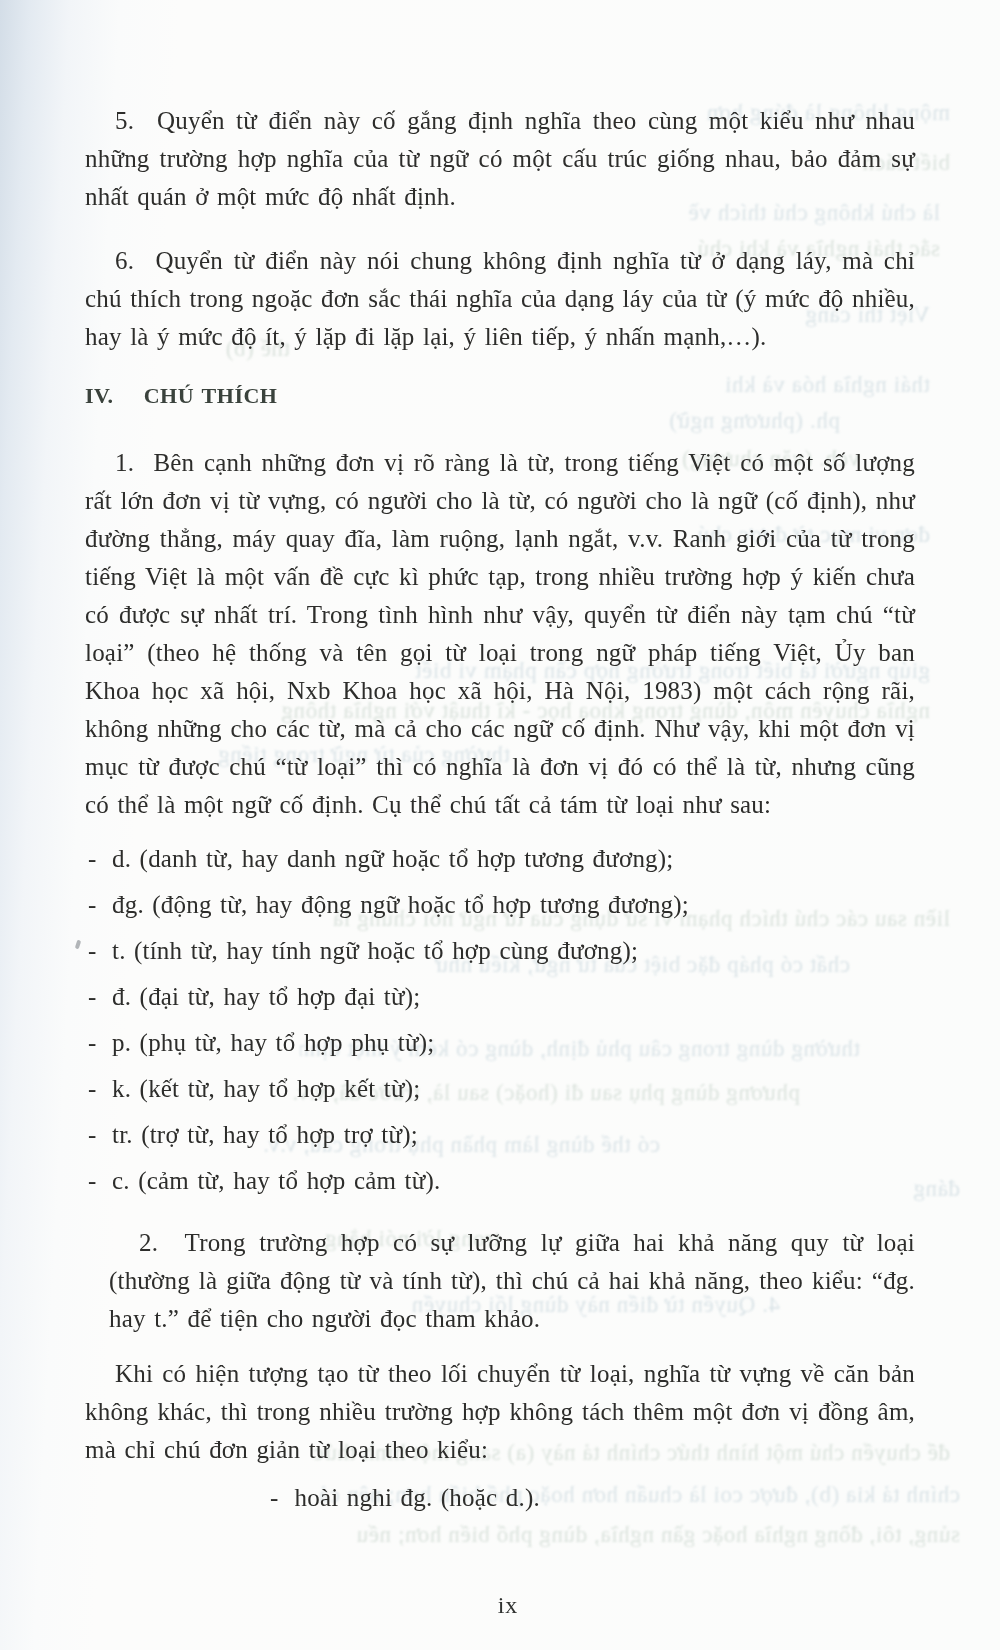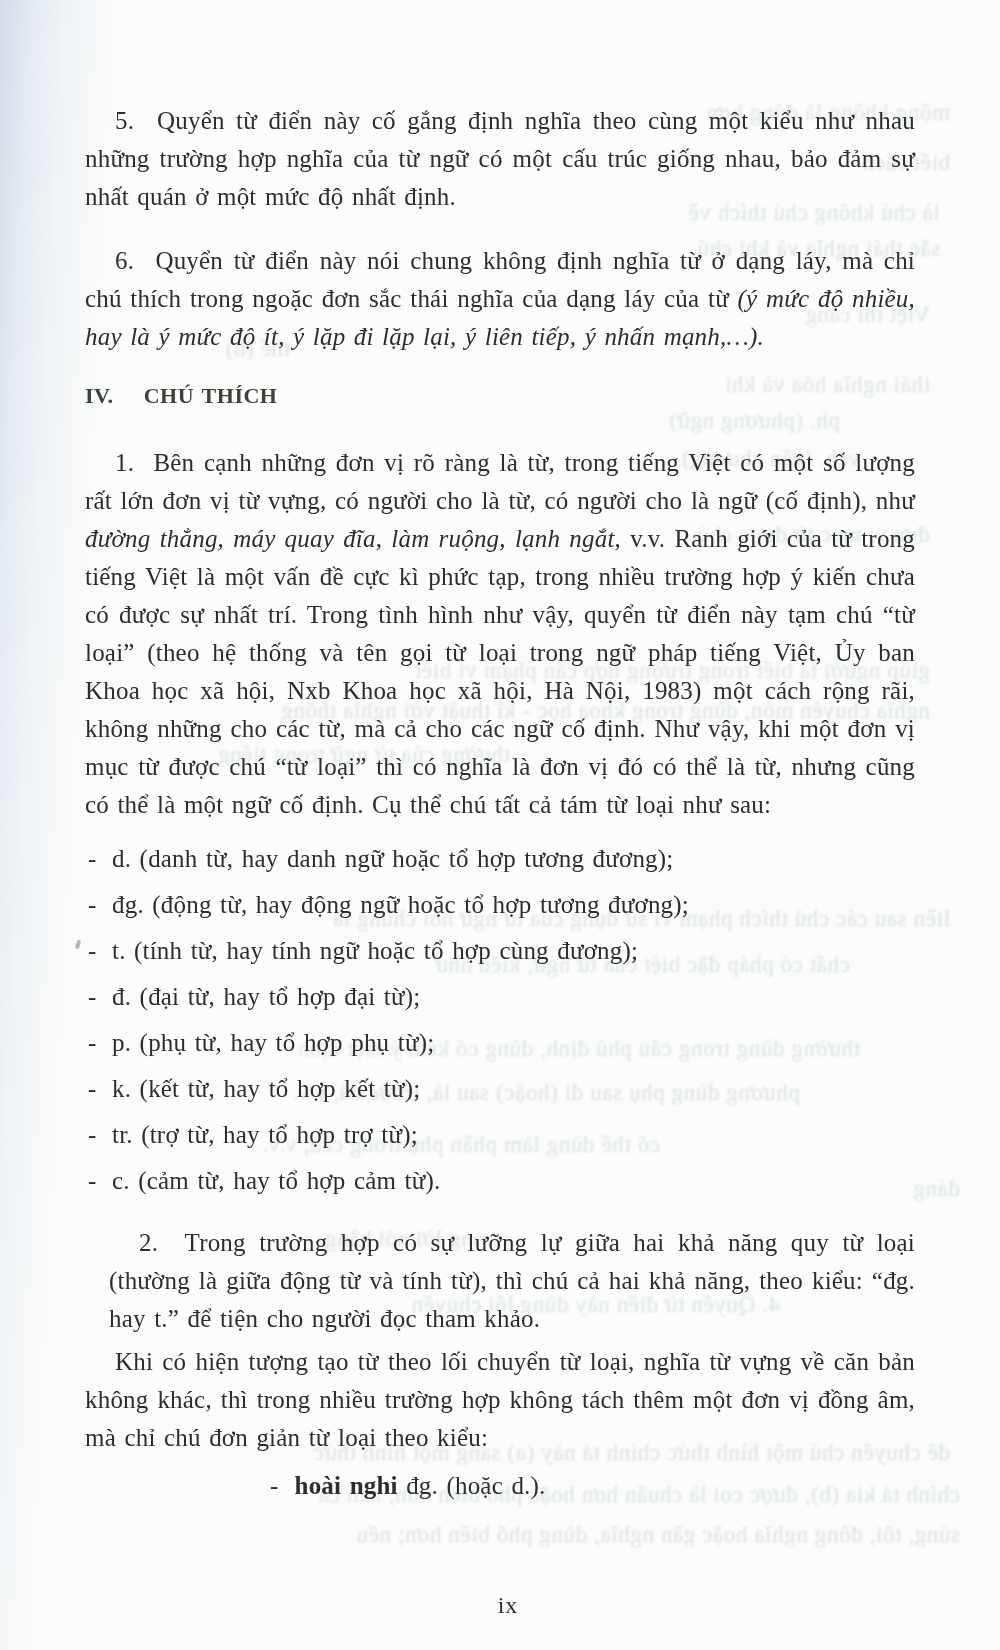--- a/index.html
+++ b/index.html
@@ -15,26 +15,26 @@
   .para{margin:0;}
   .indent{text-indent:30px;}
   .p6{margin-top:26px;}
   .heading{margin-top:20px;font-size:22px;line-height:40px;font-weight:bold;color:#3a423c;letter-spacing:.5px;text-align:left;text-indent:0;}
   .heading .num{margin-right:30px;}
   .p1{margin-top:28px;}
   .pos-list{margin-top:16px;}
   .pos-item{position:relative;padding-left:27px;margin-bottom:8px;text-align:left;}
   .pos-item .bullet{position:absolute;left:3px;top:0;}
   .p2{margin-top:24px;margin-left:24px;}
-  .p3{margin-top:5px;}
+  .p3{margin-top:17px;}
   .example{margin-top:10px;margin-left:185px;text-align:left;text-indent:0;}
   .example .bullet{margin-right:16px;}
-  .example .term{font-weight:bold;}
+  .example .term{font-weight:normal;}
   .pagenum{position:absolute;top:1592px;left:0;right:0;text-align:center;font-size:24px;letter-spacing:1px;color:#2f312f;}
-  .italic{font-style:italic;}
+  .italic{}
   .ghost{
     position:absolute;transform:scaleX(-1);opacity:.40;filter:blur(1.2px);
     font-size:23px;line-height:34px;color:#a9bfca;white-space:nowrap;overflow:hidden;letter-spacing:.6px;
   }
   .ghost.green{color:#b3c4b8;opacity:.45;}
   .speck{position:absolute;left:76px;top:940px;width:4px;height:9px;background:#8a8f94;border-radius:2px;transform:rotate(18deg);opacity:.65;}
 </style>
 </head>
 <body>
 

